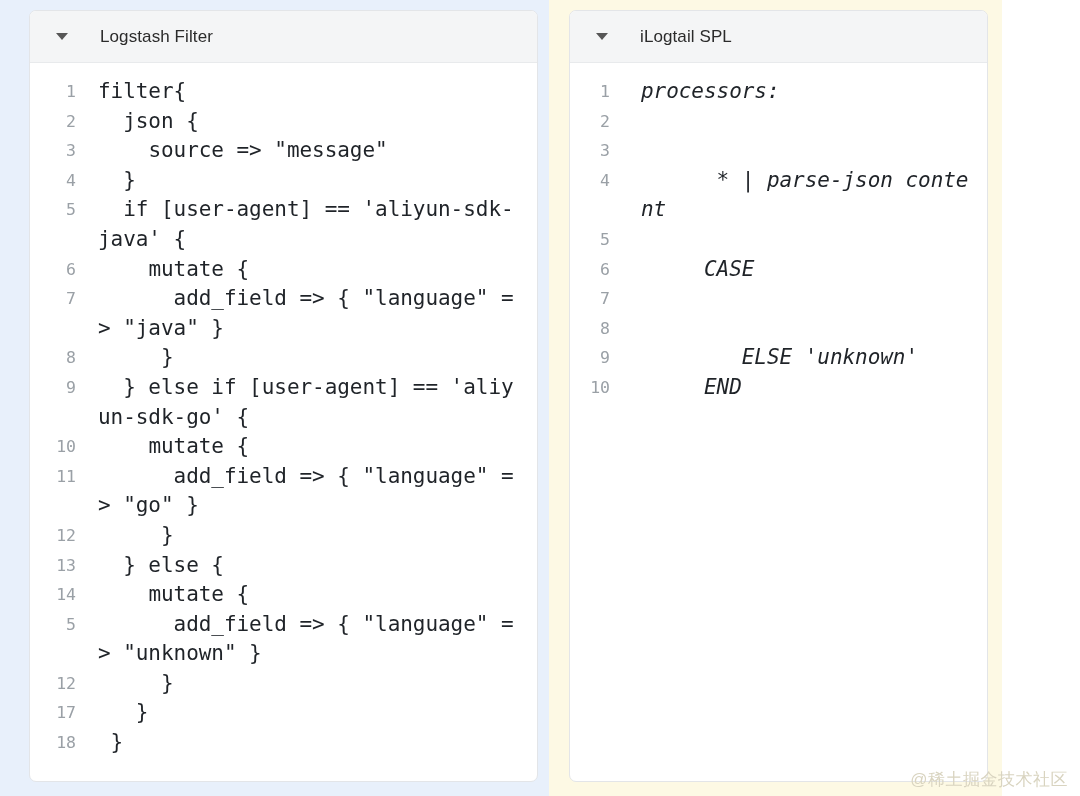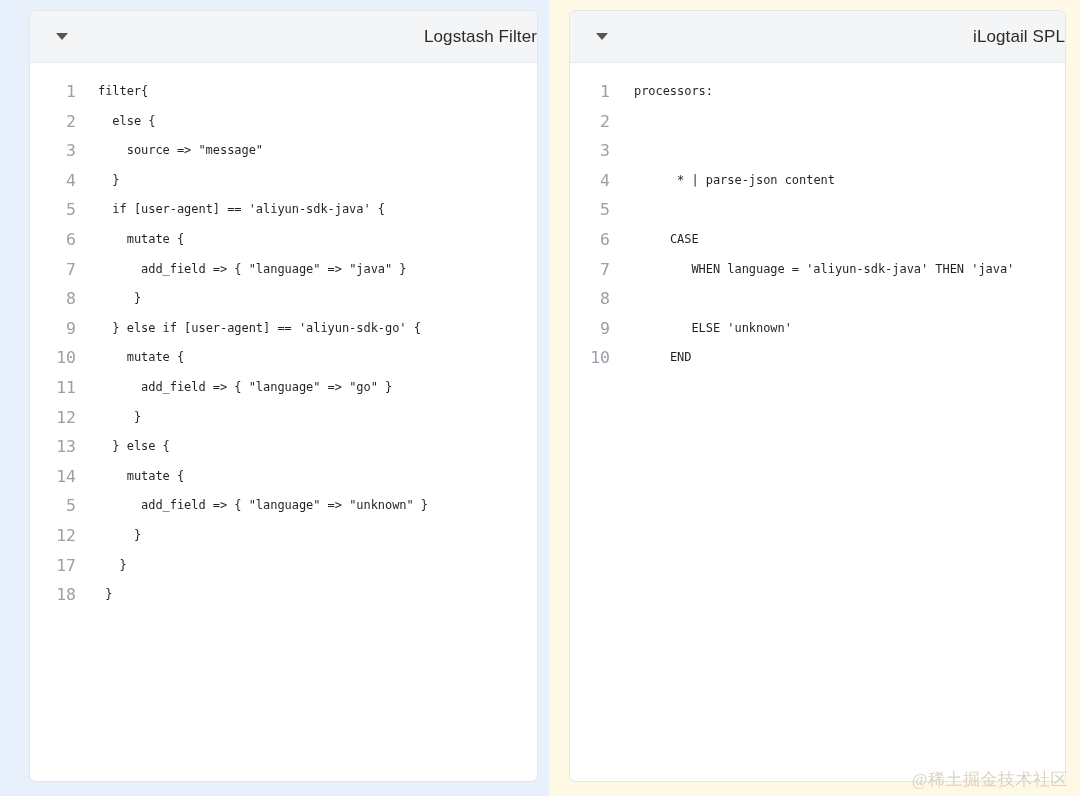--- a/index.html
+++ b/index.html
@@ -27,21 +27,21 @@
   .panel-wrap {
     box-sizing: border-box;
     position: relative;
   }
   .panel-wrap.left {
     width: 549px;
     padding: 10px 11px 14px 29px;
     background: #e8f0fb;
   }
   .panel-wrap.right {
-    width: 531px;
+    width: 453px;
     padding: 10px 14px 14px 20px;
     background: #fdf9e4;
   }
 
   
   .card {
     box-sizing: border-box;
     height: 100%;
     background: #ffffff;
     border: 1px solid #e3e5e8;
@@ -54,21 +54,20 @@
   
   .card-header {
     box-sizing: border-box;
     height: 52px;
     flex: 0 0 52px;
     background: #f4f5f6;
     border-bottom: 1px solid #e8eaec;
     display: flex;
     align-items: center;
     padding-left: 26px;
-    justify-content: space-between;
   }
   .caret {
     width: 0;
     height: 0;
     border-left: 6px solid transparent;
     border-right: 6px solid transparent;
     border-top: 7px solid #565656;
     margin-right: 0px;
     flex: 0 0 auto;
   }
@@ -109,32 +108,32 @@
   .right .gutter { width: 40px; }
 
   .code-text {
     flex: 1 1 auto;
     color: #1f2328;
     white-space: pre-wrap;
     word-break: break-all;
     overflow-wrap: anywhere;
     padding-left: 0;
     font-family: "DejaVu Sans Mono", "Liberation Mono", monospace;
-    font-size: 12px;
+    font-size: 21px;
     letter-spacing: -0.05px;
   }
   .left .code-text { margin-left: 22px; text-indent: 0; }
-  .right .code-text { margin-left: 24px; text-indent: 0; }
+  .right .code-text { margin-left: 31px; text-indent: 0; font-style: italic; }
 
   
   .watermark {
     position: absolute;
     right: 12px;
     bottom: 5px;
-    font-family: Liberation Serif, serif;
+    font-family: Liberation Sans, sans-serif;
     font-size: 17px;
     color: #d9d4c0;
     white-space: nowrap;
     pointer-events: none;
     letter-spacing: 0.5px;
   }
 </style>
 </head>
 <body>
 
@@ -146,21 +145,21 @@
         <span class="caret"></span>
         <span class="card-title">Logstash Filter</span>
       </div>
       <div class="code-area left" id="code-logstash">
           <div class="code-line">
             <span class="gutter">1</span>
             <span class="code-text">filter{</span>
           </div>
           <div class="code-line">
             <span class="gutter">2</span>
-            <span class="code-text">  else {</span>
+            <span class="code-text">  json {</span>
           </div>
           <div class="code-line">
             <span class="gutter">3</span>
             <span class="code-text">    source =&gt; "message"</span>
           </div>
           <div class="code-line">
             <span class="gutter">4</span>
             <span class="code-text">  }</span>
           </div>
           <div class="code-line">
@@ -246,21 +245,20 @@
           </div>
           <div class="code-line">
             <span class="gutter">5</span>
           </div>
           <div class="code-line">
             <span class="gutter">6</span>
             <span class="code-text">     CASE</span>
           </div>
           <div class="code-line">
             <span class="gutter">7</span>
-            <span class="code-text">        WHEN language = 'aliyun-sdk-java' THEN 'java'</span>
           </div>
           <div class="code-line">
             <span class="gutter">8</span>
           </div>
           <div class="code-line">
             <span class="gutter">9</span>
             <span class="code-text">        ELSE 'unknown'</span>
           </div>
           <div class="code-line">
             <span class="gutter">10</span>

